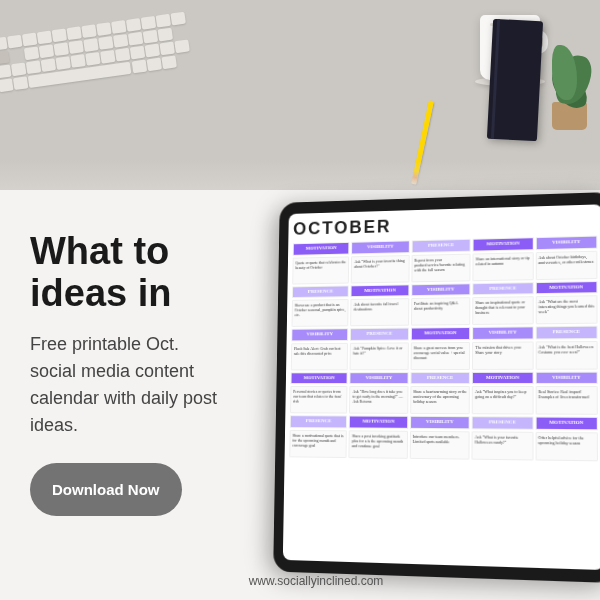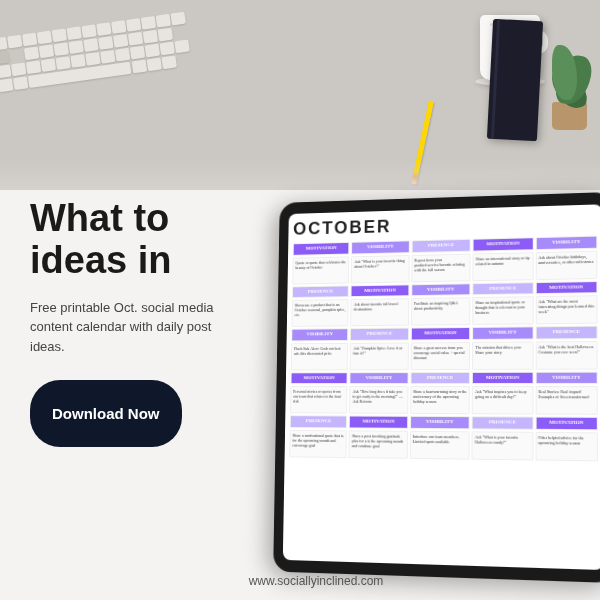--- a/index.html
+++ b/index.html
@@ -19,47 +19,47 @@
       left: 0;
       width: 100%;
       height: 200px;
       background: #cbc8c3;
       overflow: hidden;
     }
 
     
     .text-area {
       position: absolute;
-      top: 198px;
+      top: 231px;
       left: 30px;
       width: 200px;
     }
 
     .headline {
       font-family: 'Arial Black', 'Arial', sans-serif;
       font-weight: 900;
       font-size: 38px;
       line-height: 1.1;
       color: #1a1a1a;
       margin-bottom: 16px;
     }
 
     .subtitle {
       font-family: Arial, sans-serif;
-      font-size: 13px;
+      font-size: 18px;
       color: #444;
       line-height: 1.5;
       margin-bottom: 24px;
     }
 
     .download-btn {
       display: inline-block;
-      background: #0f172a;
+      background: #737373;
       color: #fff;
-      padding: 25px 22px;
+      padding: 18px 22px;
       border-radius: 30px;
       font-family: Arial, sans-serif;
       font-size: 15px;
       font-weight: bold;
       cursor: pointer;
       border: none;
       text-decoration: none;
     }
 
     

